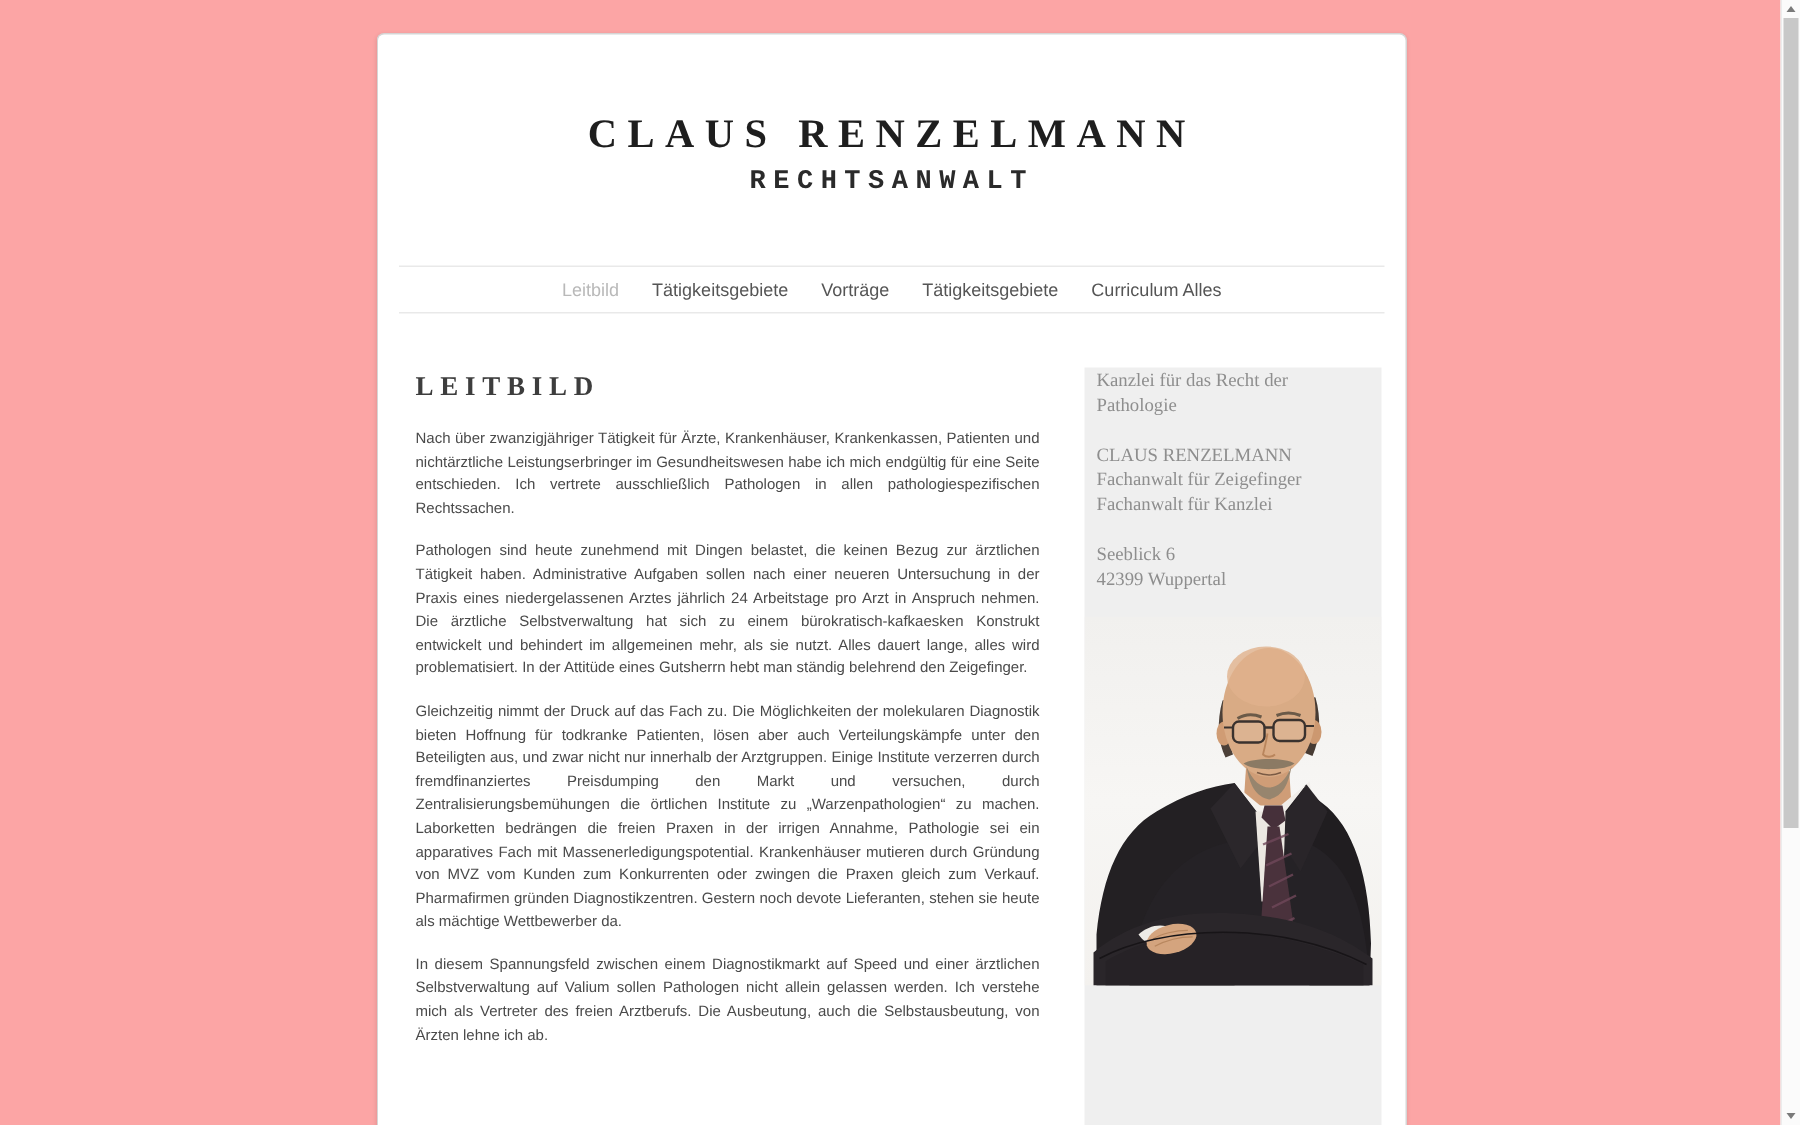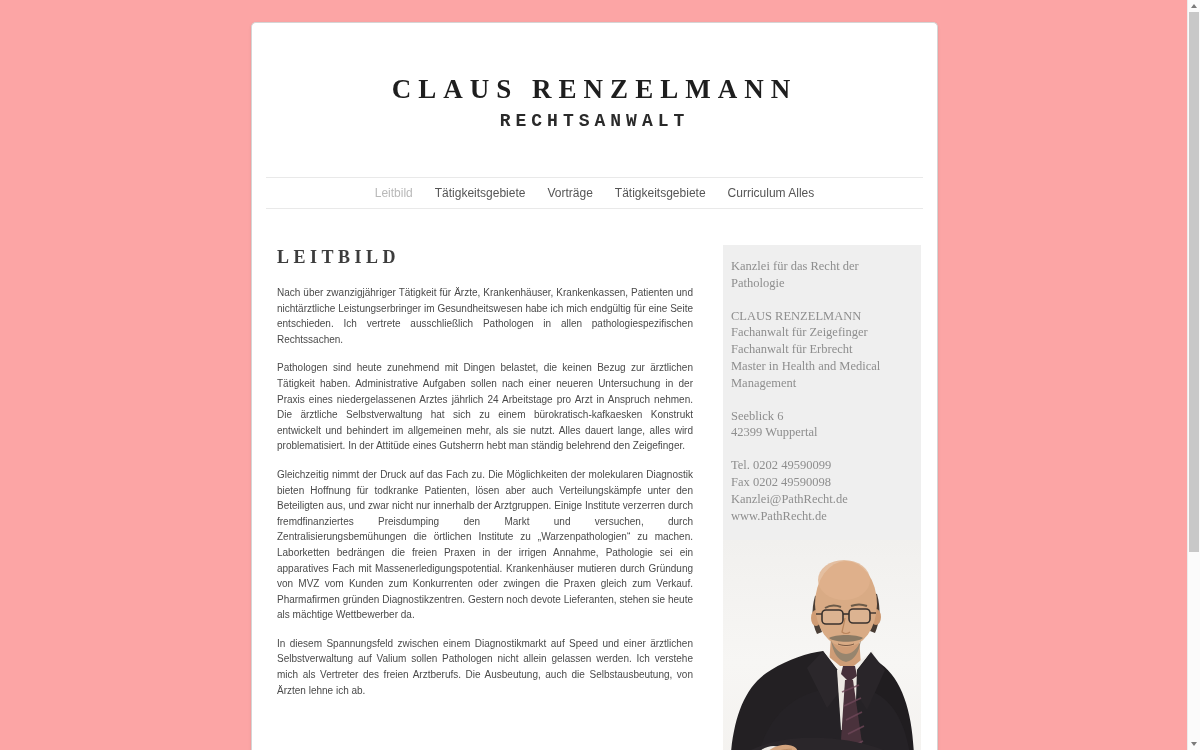--- a/index.html
+++ b/index.html
@@ -90,21 +90,21 @@
     min-height: 520px;
   }
   .sidebar .sb-text {
     font-family: "Liberation Serif", "DejaVu Serif", serif;
     font-size: 12.5px;
     line-height: 16.8px;
     color: #8e8e8e;
     padding: 0 8px;
   }
   .sb-block { margin-bottom: 16px; }
-  .sidebar .first-block { padding-top: 13px; }
+  .sidebar .first-block { padding-top: 0; }
   .portrait { display: block; margin-top: 9px; width: 198px; height: 246px; }
 
   
   .scrollbar {
     position: absolute; right: 0; top: 0;
     width: 12px; height: 750px;
     background: #fbfbfb;
     border-left: 1px solid #ececec;
   }
   .sb-thumb {
@@ -156,35 +156,28 @@
         <p>In diesem Spannungsfeld zwischen einem Diagnostikmarkt auf Speed und einer ärztlichen Selbstverwaltung auf Valium sollen Pathologen nicht allein gelassen werden. Ich verstehe mich als Vertreter des freien Arztberufs. Die Ausbeutung, auch die Selbstausbeutung, von Ärzten lehne ich ab.</p>
 
       </div>
 
       <div class="sidebar">
         <div class="sb-text sb-block first-block">Kanzlei für das Recht der Pathologie</div>
 
         <div class="sb-text sb-block">
           <div>CLAUS RENZELMANN</div>
           <div>Fachanwalt für Zeigefinger</div>
-          <div>Fachanwalt für Erbrecht</div>
-          <div>Master in Health and Medical Management</div>
+          <div>Fachanwalt für Kanzlei</div>
         </div>
 
         <div class="sb-text sb-block">
           <div>Seeblick 6</div>
           <div>42399 Wuppertal</div>
         </div>
 
-        <div class="sb-text sb-block">
-          <div>Tel. 0202 49590099</div>
-          <div>Fax 0202 49590098</div>
-          <div>Kanzlei@PathRecht.de</div>
-          <div>www.PathRecht.de</div>
-        </div>
 
         <svg class="portrait" viewBox="0 0 198 246" preserveAspectRatio="none">
           <defs>
             <linearGradient id="photobg" x1="0" y1="0" x2="0" y2="1">
               <stop offset="0" stop-color="#f1f0ee"></stop>
               <stop offset="0.5" stop-color="#f7f6f4"></stop>
               <stop offset="1" stop-color="#f3f1ee"></stop>
             </linearGradient>
           </defs>
           <rect x="0" y="0" width="198" height="246" fill="url(#photobg)"></rect>

